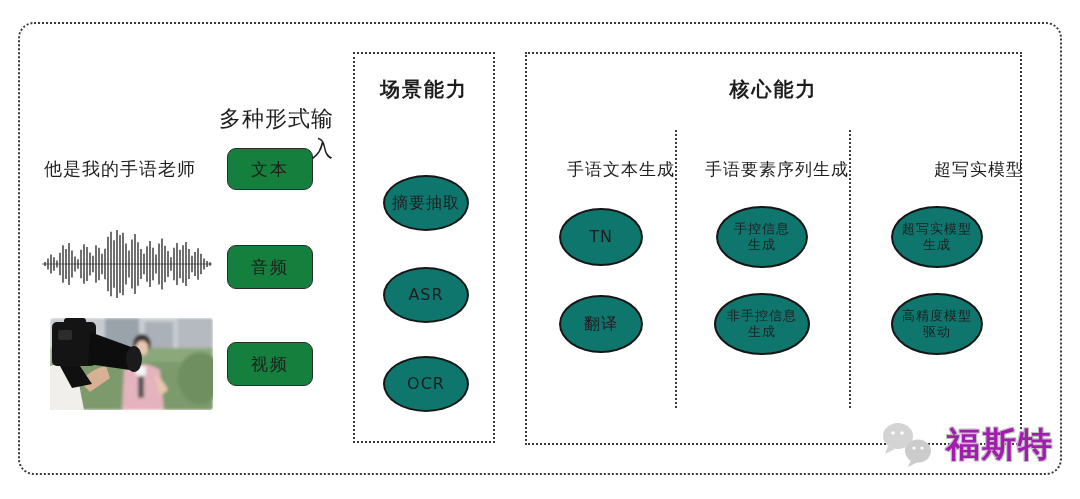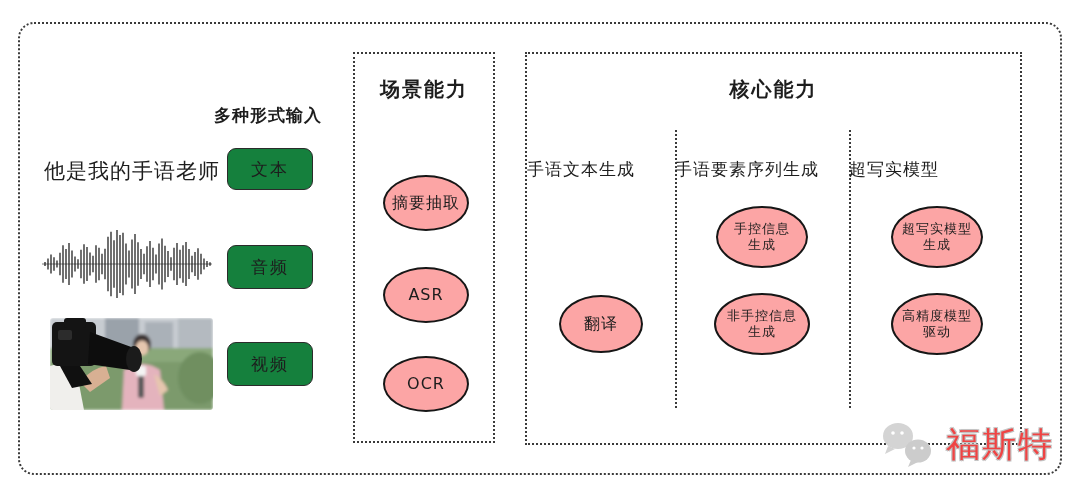--- a/index.html
+++ b/index.html
@@ -4,23 +4,23 @@
 <style>
   * { margin:0; padding:0; box-sizing:border-box; }
   html,body { background:#ffffff; }
   body { width:1080px; height:499px; font-family:"DejaVu Sans","Liberation Sans",sans-serif; color:#1d1d1d; }
   .canvas { position:relative; width:1080px; height:499px; background:#ffffff; overflow:hidden; }
 
   .outer-border { position:absolute; left:18px; top:22px; width:1044px; height:453px;
     border:2px dotted #3a3a3a; border-radius:16px; }
 
   
-  .input-title { position:absolute; left:214px; top:104px; width:120px; text-align:left;
-    font-size:17px; font-weight:bold; letter-spacing:1px; }
-  .sample-text { position:absolute; left:44px; top:157px; width:170px; font-size:21px;
+  .input-title { position:absolute; left:214px; top:104px; width:120px; text-align:right;
+    font-size:22px; font-weight:normal; letter-spacing:1px; }
+  .sample-text { position:absolute; left:44px; top:157px; width:170px; font-size:18px;
     letter-spacing:1px; white-space:nowrap; }
   .io-box { position:absolute; left:227px; width:86px; height:44px; border:1.6px solid #2b2b2b;
     border-radius:9px; display:flex; align-items:center; justify-content:center; background:#15803d; }
   .io-box span { font-size:17px; letter-spacing:2px; }
   .box-text  { top:148px; height:42px; }
   .box-audio { top:245px; }
   .box-video { top:342px; }
 
   .waveform { position:absolute; left:42px; top:227px; width:170px; height:74px; }
 
@@ -31,47 +31,47 @@
   .panel { position:absolute; border:2px dotted #3a3a3a; background:transparent; }
   .scene-box { left:353px; top:52px; width:142px; height:391px; }
   .core-box  { left:525px; top:52px; width:497px; height:393px; }
 
   .panel-title { position:absolute; top:22px; left:0; width:100%; text-align:center;
     font-size:20px; font-weight:bold; letter-spacing:2px; }
   .scene-subtitle { position:absolute; top:128px; left:0; width:100%; text-align:center;
     font-size:17px; letter-spacing:1px; }
 
   .ellipse { position:absolute; border:2.6px solid #161616; border-radius:50%;
-    display:flex; align-items:center; justify-content:center; text-align:center; background:#fca5a5; }
+    display:flex; align-items:center; justify-content:center; text-align:center; background:#0f766e; }
   .ellipse span { font-size:16px; line-height:1.25; letter-spacing:1px; white-space:pre-line; }
   .ellipse.small-text span { font-size:13px; }
 
   
   .e-s1 { left:28px; top:121px; width:86px; height:56px; }
   .e-s2 { left:28px; top:213px; width:86px; height:56px; }
   .e-s3 { left:28px; top:302px; width:86px; height:56px; }
 
   
   .divider { position:absolute; top:76px; height:278px; width:0; border-left:2px dotted #3a3a3a; }
   .d1 { left:148px; } .d2 { left:322px; }
-  .col-header { position:absolute; top:104px; text-align:left; font-size:17px; letter-spacing:1px; }
+  .col-header { position:absolute; top:104px; text-align:right; font-size:17px; letter-spacing:1px; }
   .h1 { left:0;     width:148px; }
   .h2 { left:148px; width:174px; }
   .h3 { left:322px; width:175px; }
 
   .e-c1a { left:32px;  top:154px; width:84px; height:58px; }
   .e-c1b { left:32px;  top:241px; width:84px; height:58px; }
   .e-c2a { left:189px; top:152px; width:92px; height:62px; }
   .e-c2b { left:187px; top:239px; width:96px; height:62px; }
   .e-c3a { left:364px; top:152px; width:92px; height:62px; }
   .e-c3b { left:364px; top:239px; width:92px; height:62px; }
 
   
   .watermark { position:absolute; left:878px; top:418px; display:flex; align-items:center; gap:4px; }
-  .wm-text { font-size:34px; font-weight:normal; letter-spacing:2px; color:#ef4444;
+  .wm-text { font-size:34px; font-weight:bold; letter-spacing:2px; color:#a21caf;
     text-shadow:-1px -1px 0 #c2c2c2, 1px -1px 0 #c2c2c2, -1px 1px 0 #c2c2c2, 1px 1px 0 #c2c2c2,
                  0 0 2px #cccccc; }
 </style>
 </head>
 <body>
 
 <div class="canvas">
 
   <div class="outer-border"></div>
 
@@ -201,20 +201,23 @@
 
   <div class="panel core-box">
     <div class="panel-title">核心能力</div>
     <div class="divider d1"></div>
     <div class="divider d2"></div>
 
     <div class="col-header h1">手语文本生成</div>
     <div class="col-header h2">手语要素序列生成</div>
     <div class="col-header h3">超写实模型</div>
 
+    <div class="ellipse e-c1a">
+      <span>TN</span>
+    </div>
     <div class="ellipse e-c1b">
       <span>翻译</span>
     </div>
     <div class="ellipse small-text e-c2a">
       <span>手控信息
 生成</span>
     </div>
     <div class="ellipse small-text e-c2b">
       <span>非手控信息
 生成</span>

